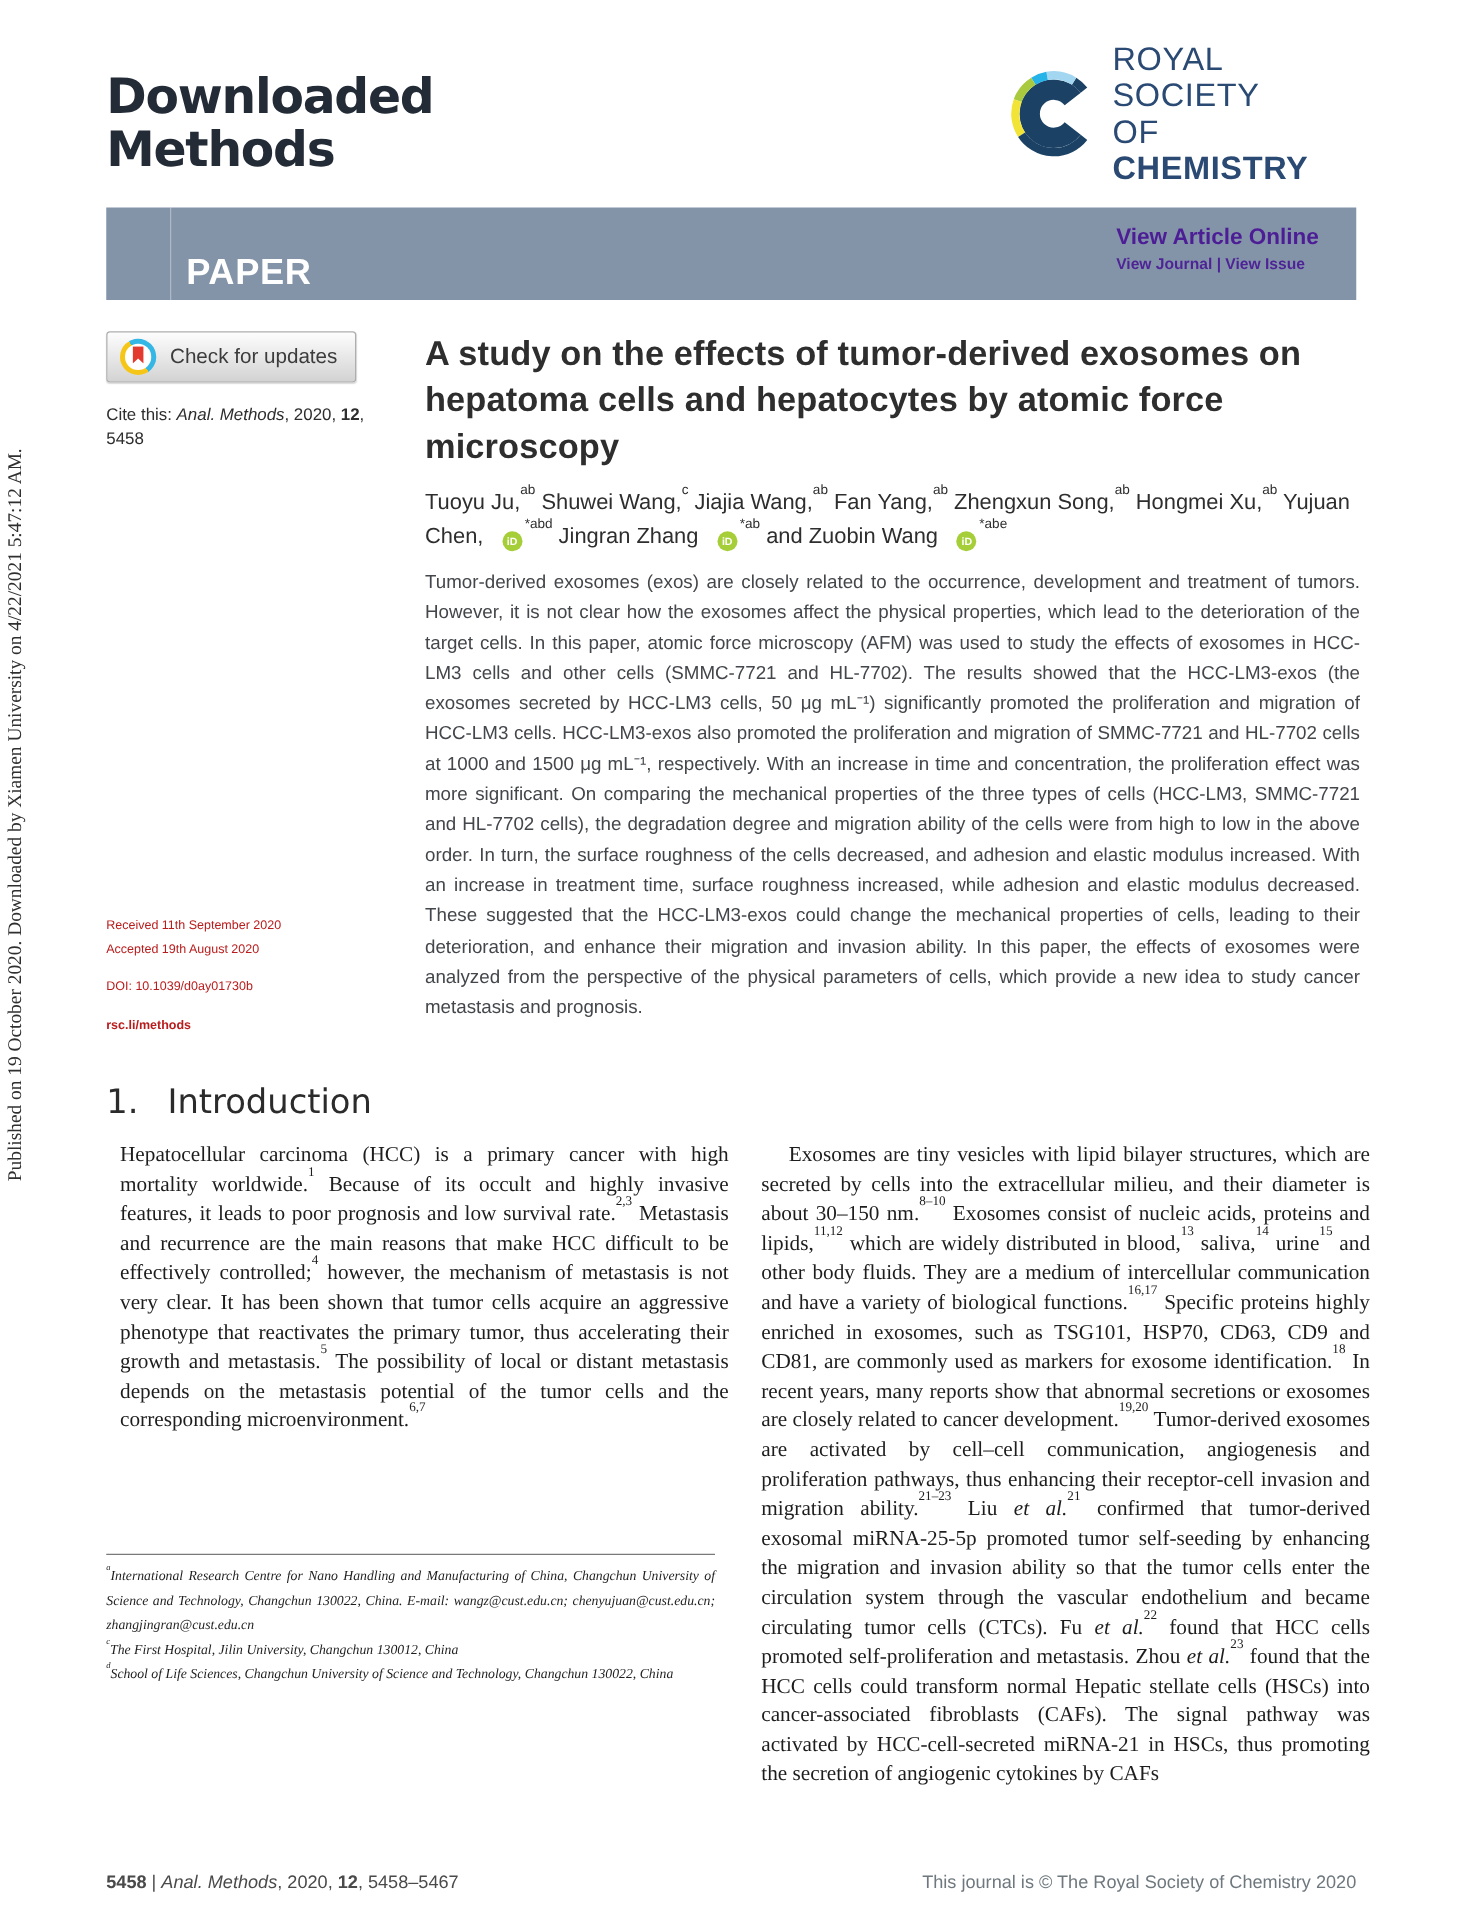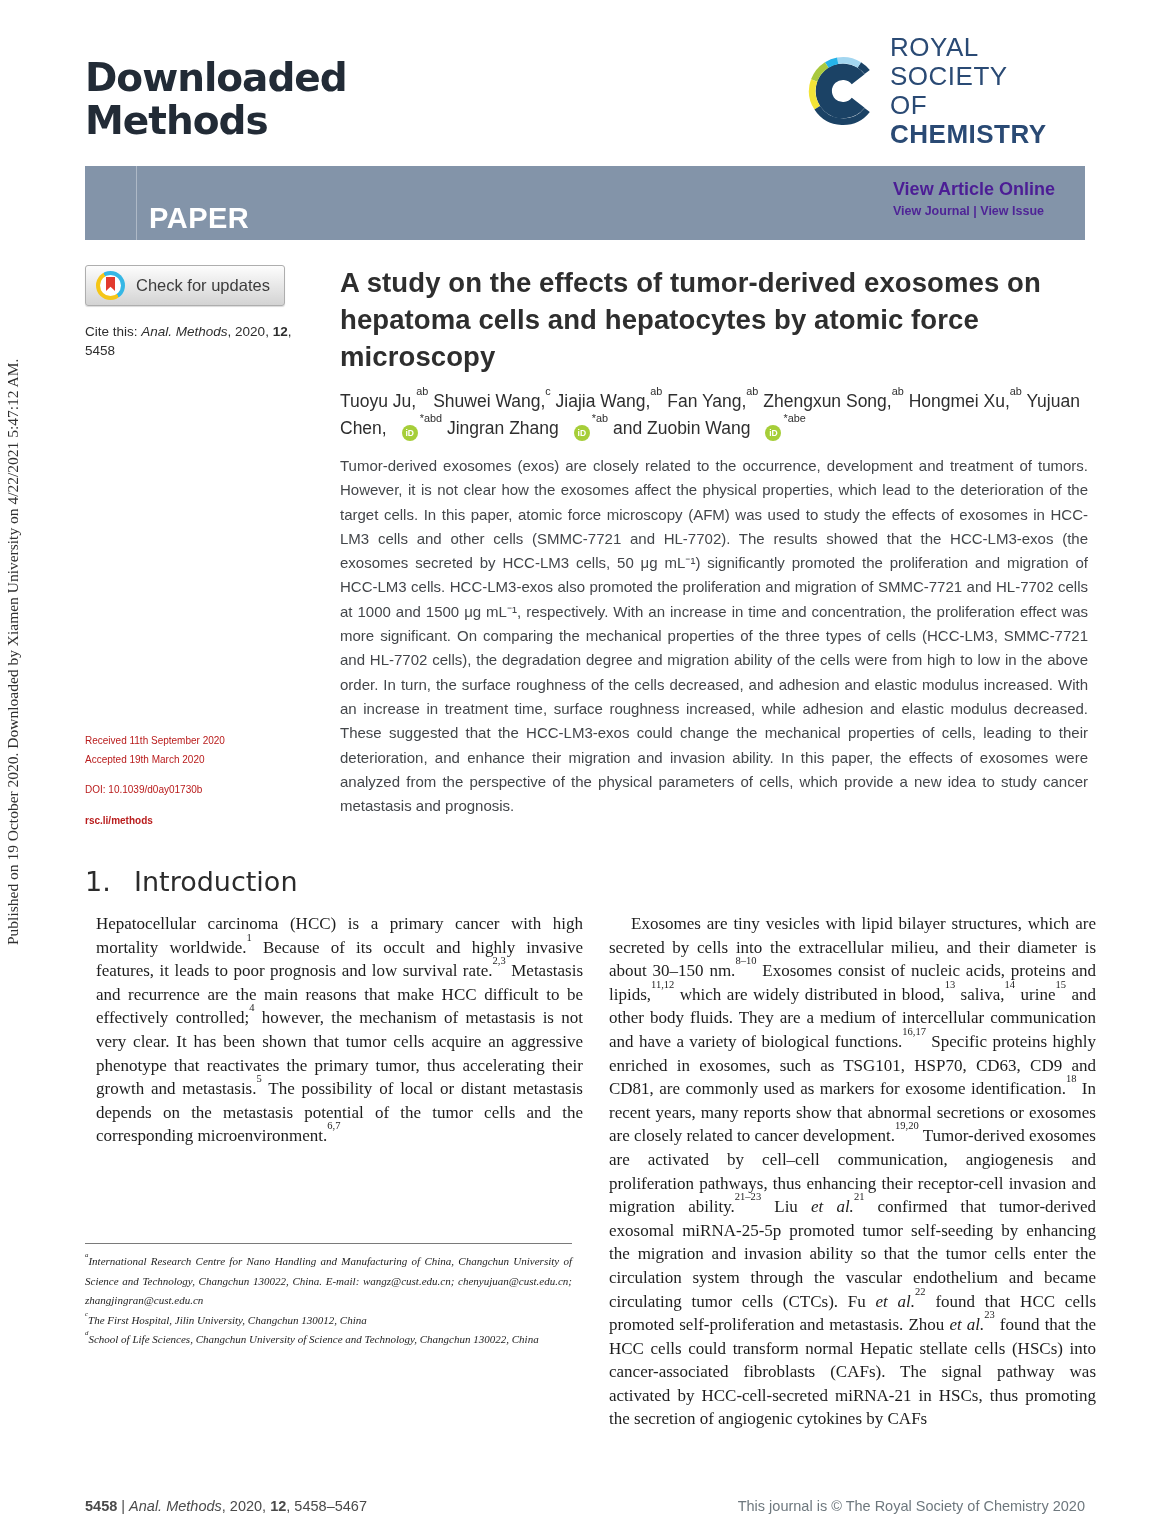--- a/index.html
+++ b/index.html
@@ -209,21 +209,21 @@
 
   <div class="cite-block" data-name="cite-this"><span>Cite this: </span><span style="font-style: italic;">Anal. Methods</span><span>, 2020, </span><span style="font-weight: bold;">12</span><span>, 5458</span></div>
 
   <h1 class="title" data-name="article-title">A study on the effects of tumor-derived exosomes on hepatoma cells and hepatocytes by atomic force microscopy</h1>
   <div class="authors" id="authors" data-name="author-list"><span data-name="author-name">Tuoyu Ju,</span><sup data-name="author-affiliation-marker">ab</sup><span data-name="author-name"> Shuwei Wang,</span><sup data-name="author-affiliation-marker">c</sup><span data-name="author-name"> Jiajia Wang,</span><sup data-name="author-affiliation-marker">ab</sup><span data-name="author-name"> Fan Yang,</span><sup data-name="author-affiliation-marker">ab</sup><span data-name="author-name"> Zhengxun Song,</span><sup data-name="author-affiliation-marker">ab</sup><span data-name="author-name"> Hongmei Xu,</span><sup data-name="author-affiliation-marker">ab</sup><span data-name="author-name"> Yujuan Chen,</span><span class="orcid-icon" data-name="orcid-icon">iD</span><sup data-name="author-affiliation-marker">*abd</sup><span data-name="author-name"> Jingran Zhang</span><span class="orcid-icon" data-name="orcid-icon">iD</span><sup data-name="author-affiliation-marker">*ab</sup><span data-name="author-name"> and Zuobin Wang</span><span class="orcid-icon" data-name="orcid-icon">iD</span><sup data-name="author-affiliation-marker">*abe</sup></div>
 
   <div class="abstract" data-name="abstract-text">Tumor-derived exosomes (exos) are closely related to the occurrence, development and treatment of tumors. However, it is not clear how the exosomes affect the physical properties, which lead to the deterioration of the target cells. In this paper, atomic force microscopy (AFM) was used to study the effects of exosomes in HCC-LM3 cells and other cells (SMMC-7721 and HL-7702). The results showed that the HCC-LM3-exos (the exosomes secreted by HCC-LM3 cells, 50 μg mL⁻¹) significantly promoted the proliferation and migration of HCC-LM3 cells. HCC-LM3-exos also promoted the proliferation and migration of SMMC-7721 and HL-7702 cells at 1000 and 1500 μg mL⁻¹, respectively. With an increase in time and concentration, the proliferation effect was more significant. On comparing the mechanical properties of the three types of cells (HCC-LM3, SMMC-7721 and HL-7702 cells), the degradation degree and migration ability of the cells were from high to low in the above order. In turn, the surface roughness of the cells decreased, and adhesion and elastic modulus increased. With an increase in treatment time, surface roughness increased, while adhesion and elastic modulus decreased. These suggested that the HCC-LM3-exos could change the mechanical properties of cells, leading to their deterioration, and enhance their migration and invasion ability. In this paper, the effects of exosomes were analyzed from the perspective of the physical parameters of cells, which provide a new idea to study cancer metastasis and prognosis.</div>
 
   <div class="received-block" data-name="article-history">
     <div data-name="received-date">Received 11th September 2020</div>
-    <div data-name="accepted-date">Accepted 19th March 2020</div>
+    <div data-name="accepted-date">Accepted 19th August 2020</div>
     <div class="doi" data-name="doi-text">DOI: 10.1039/d0ay01730b</div>
     <div class="rsclink" data-name="rsc-methods-link">rsc.li/methods</div>
   </div>
 
   <div class="section-heading" data-name="section-heading-introduction">
     <span class="num" data-name="section-number">1.</span>
     <span data-name="section-title">Introduction</span>
   </div>
 
   <div class="body-col col-left" data-name="body-column-left">

